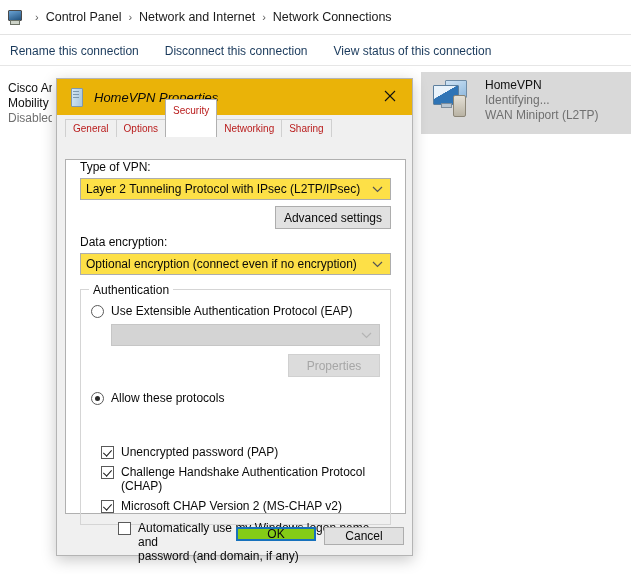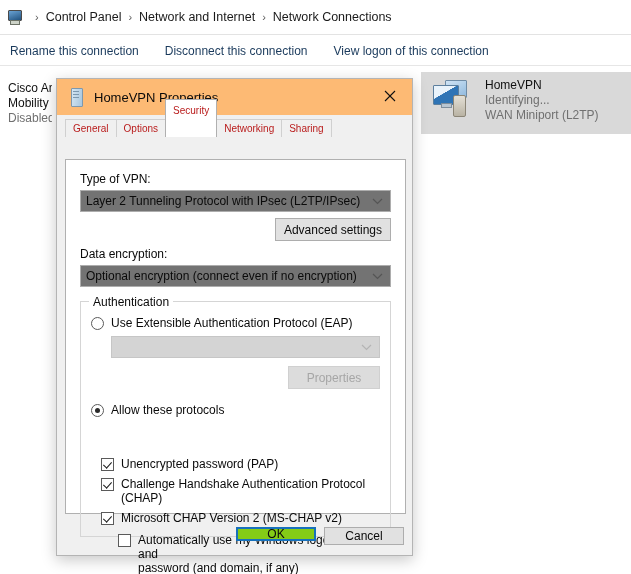--- a/index.html
+++ b/index.html
@@ -174,24 +174,25 @@
     position: absolute;
     left: 56px; top: 78px;
     width: 357px; height: 478px;
     background: #f0f0f0;
     border: 1px solid #b4b4b4;
     box-shadow: 0 4px 14px rgba(0,0,0,0.22);
     box-sizing: border-box;
   }
   .titlebar {
     height: 36px;
-    background: #fdba74;
+    background: #eab308;
     display: flex;
     align-items: center;
     position: relative;
+    font-style: italic;
   }
   .title-icon {
     width: 16px; height: 18px;
     margin-left: 12px;
     margin-right: 9px;
     position: relative;
     flex: 0 0 auto;
   }
   .title-icon .body {
     position: absolute;
@@ -256,33 +257,33 @@
     z-index: 3;
   }
 
   .tabpanel {
     position: absolute;
     left: 8px; top: 80px;
     width: 341px; height: 355px;
     background: #ffffff;
     border: 1px solid #b0b0b0;
     box-sizing: border-box;
-    padding: 12px 14px 0 14px;
+    padding: 0 14px 0 14px;
   }
 
   .field-label {
     font-size: 12px;
     color: #0a0a0a;
     margin-bottom: 4px;
   }
 
   .combo {
     position: relative;
     height: 22px;
-    background: #737373;
+    background: #fde047;
     border: 1px solid #adadad;
     box-sizing: border-box;
     display: flex;
     align-items: center;
     padding-left: 5px;
     font-size: 12px;
     color: #0a0a0a;
     cursor: default;
     user-select: none;
   }
@@ -433,21 +434,21 @@
     <span class="bc-item">Control Panel</span>
     <span class="bc-sep">›</span>
     <span class="bc-item">Network and Internet</span>
     <span class="bc-sep">›</span>
     <span class="bc-item">Network Connections</span>
   </div>
 
   <div class="toolbar">
     <span class="tb-link">Rename this connection</span>
     <span class="tb-link">Disconnect this connection</span>
-    <span class="tb-link">View logon of this connection</span>
+    <span class="tb-link">View status of this connection</span>
   </div>
 
   <div class="conn-area">
 
     <div class="conn-item conn-left">
       <div class="conn-text">
         <div class="conn-name">Cisco An</div>
         <div class="conn-name">Mobility</div>
         <div class="conn-status">Disabled</div>
       </div>

